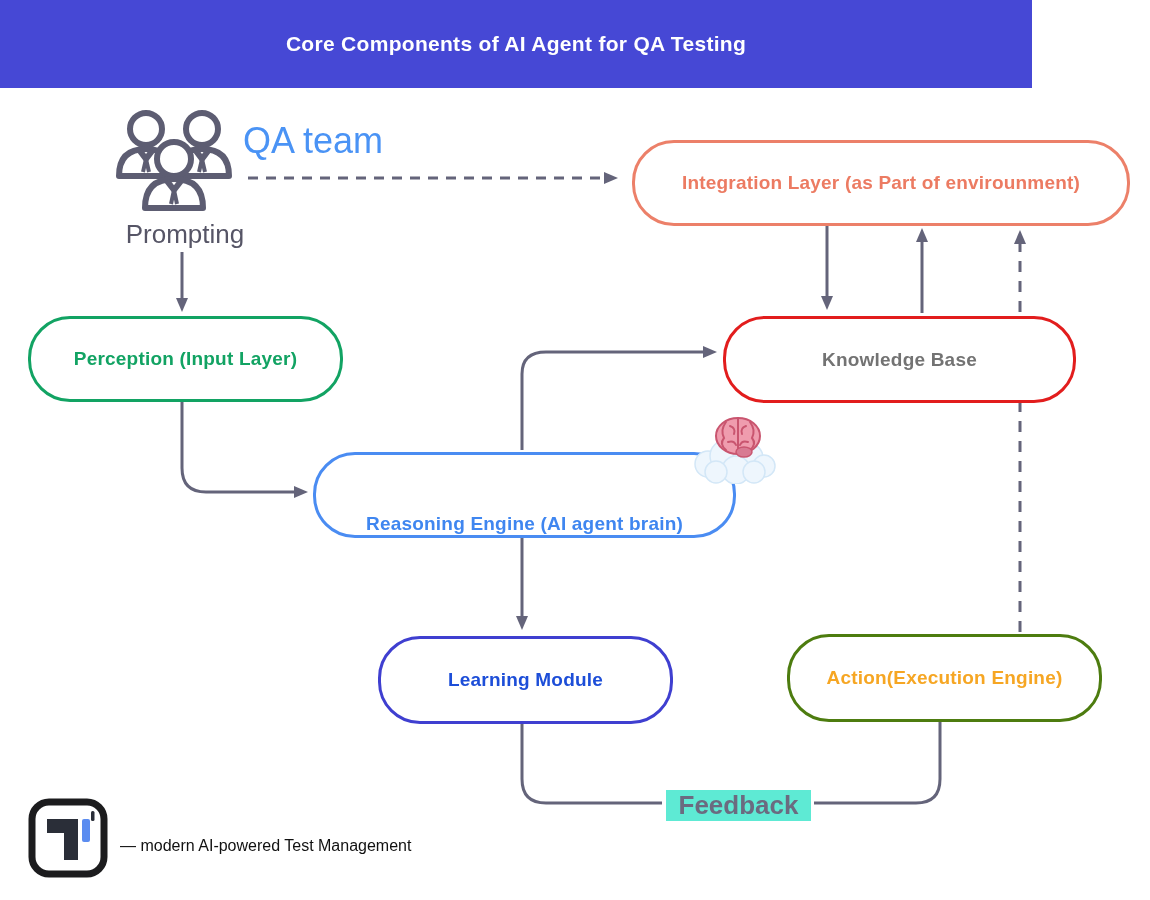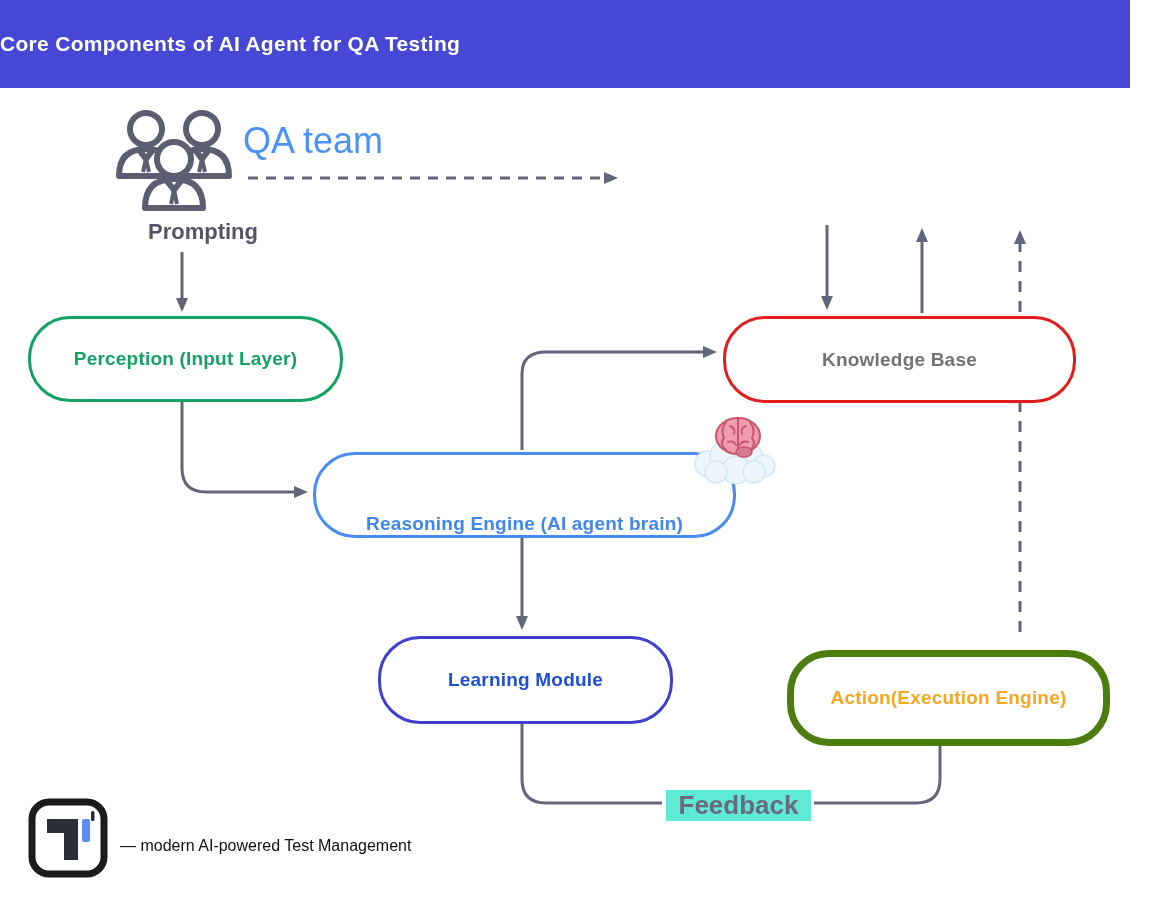--- a/index.html
+++ b/index.html
@@ -2,45 +2,45 @@
 <html><head>
 <meta charset="utf-8">
 <style>
   html,body{margin:0;padding:0;background:#fff;}
   .canvas{
     position:relative;width:1150px;height:900px;background:#ffffff;overflow:hidden;
     font-family:"Liberation Sans",sans-serif;
   }
   
   .header{
-    position:absolute;left:0;top:0;width:1130px;height:88px;background:#4648d5;
-    display:flex;align-items:center;
+    position:absolute;left:0;top:0;width:1032px;height:88px;background:#4648d5;
+    display:flex;align-items:center;justify-content:center;
   }
   .header-title{color:#ffffff;font-size:21px;font-weight:bold;letter-spacing:.3px;}
 
   
   svg.connectors{position:absolute;left:0;top:0;z-index:1;}
 
   
   .node{
     position:absolute;z-index:2;background:#ffffff;border-radius:42px;
     display:flex;align-items:center;justify-content:center;
     font-weight:bold;font-size:19px;letter-spacing:.2px;text-align:center;
   }
   .node-integration{left:632px;top:140px;width:492px;height:80px;border:3px solid #ec8069;color:#ec7b62;}
   .node-perception {left:28px; top:316px;width:309px;height:80px;border:3px solid #12a363;color:#12a363;}
   .node-knowledge  {left:723px;top:316px;width:347px;height:81px;border:3.5px solid #e21d1d;color:#737373;}
   .node-reasoning  {left:313px;top:452px;width:417px;height:80px;border:3px solid #4a8cf2;color:#3f86f0;align-items:flex-end;}
   .node-learning   {left:378px;top:636px;width:289px;height:82px;border:3px solid #3f3fd0;color:#1d4ed8;}
-  .node-action     {left:787px;top:650px;width:309px;height:82px;border:7px solid #4d7c0f;color:#f6a623;}
+  .node-action     {left:787px;top:634px;width:309px;height:82px;border:3px solid #4d7c0f;color:#f6a623;}
 
   
   .qa-team-label{position:absolute;left:243px;top:120px;z-index:2;font-size:36px;font-weight:400;color:#4a93f5;}
-  .prompting-label{position:absolute;left:112px;top:219px;width:146px;text-align:right;z-index:2;
-    font-size:22px;font-weight:bold;color:#565566;}
+  .prompting-label{position:absolute;left:112px;top:219px;width:146px;text-align:center;z-index:2;
+    font-size:26px;font-weight:normal;color:#565566;}
   .feedback-label{position:absolute;left:666px;top:790px;width:145px;text-align:center;z-index:2;
     font-size:26px;font-weight:bold;color:#6b6b80;background:#5eead4;}
 
   
   .qa-icon{position:absolute;left:112px;top:106px;width:124px;height:114px;z-index:2;}
   .brain-cloud{position:absolute;left:686px;top:412px;width:94px;height:72px;z-index:3;}
 
   
   .logo{position:absolute;left:28px;top:798px;width:80px;height:80px;z-index:2;}
   .tagline{position:absolute;left:120px;top:837px;z-index:2;font-size:16px;color:#111111;}
@@ -92,20 +92,23 @@
         <path d="M33,102 Q33,73 62,73 Q91,73 91,102 Z"></path>
         <path d="M55,75 L62,84 L69,75" fill="none"></path>
         <path d="M62,84 L59,98 M62,84 L65,98" fill="none" stroke-width="4"></path>
       </g>
     </svg>
   </div>
 
   <div class="qa-team-label">QA team</div>
   <div class="prompting-label">Prompting</div>
 
+  <div class="node node-integration">
+    <span>Integration Layer (as Part of envirounment)</span>
+  </div>
   <div class="node node-perception">
     <span>Perception (Input Layer)</span>
   </div>
   <div class="node node-knowledge">
     <span>Knowledge Base</span>
   </div>
   <div class="node node-reasoning">
     <span>Reasoning Engine (AI agent brain)</span>
   </div>
   <div class="node node-learning">

